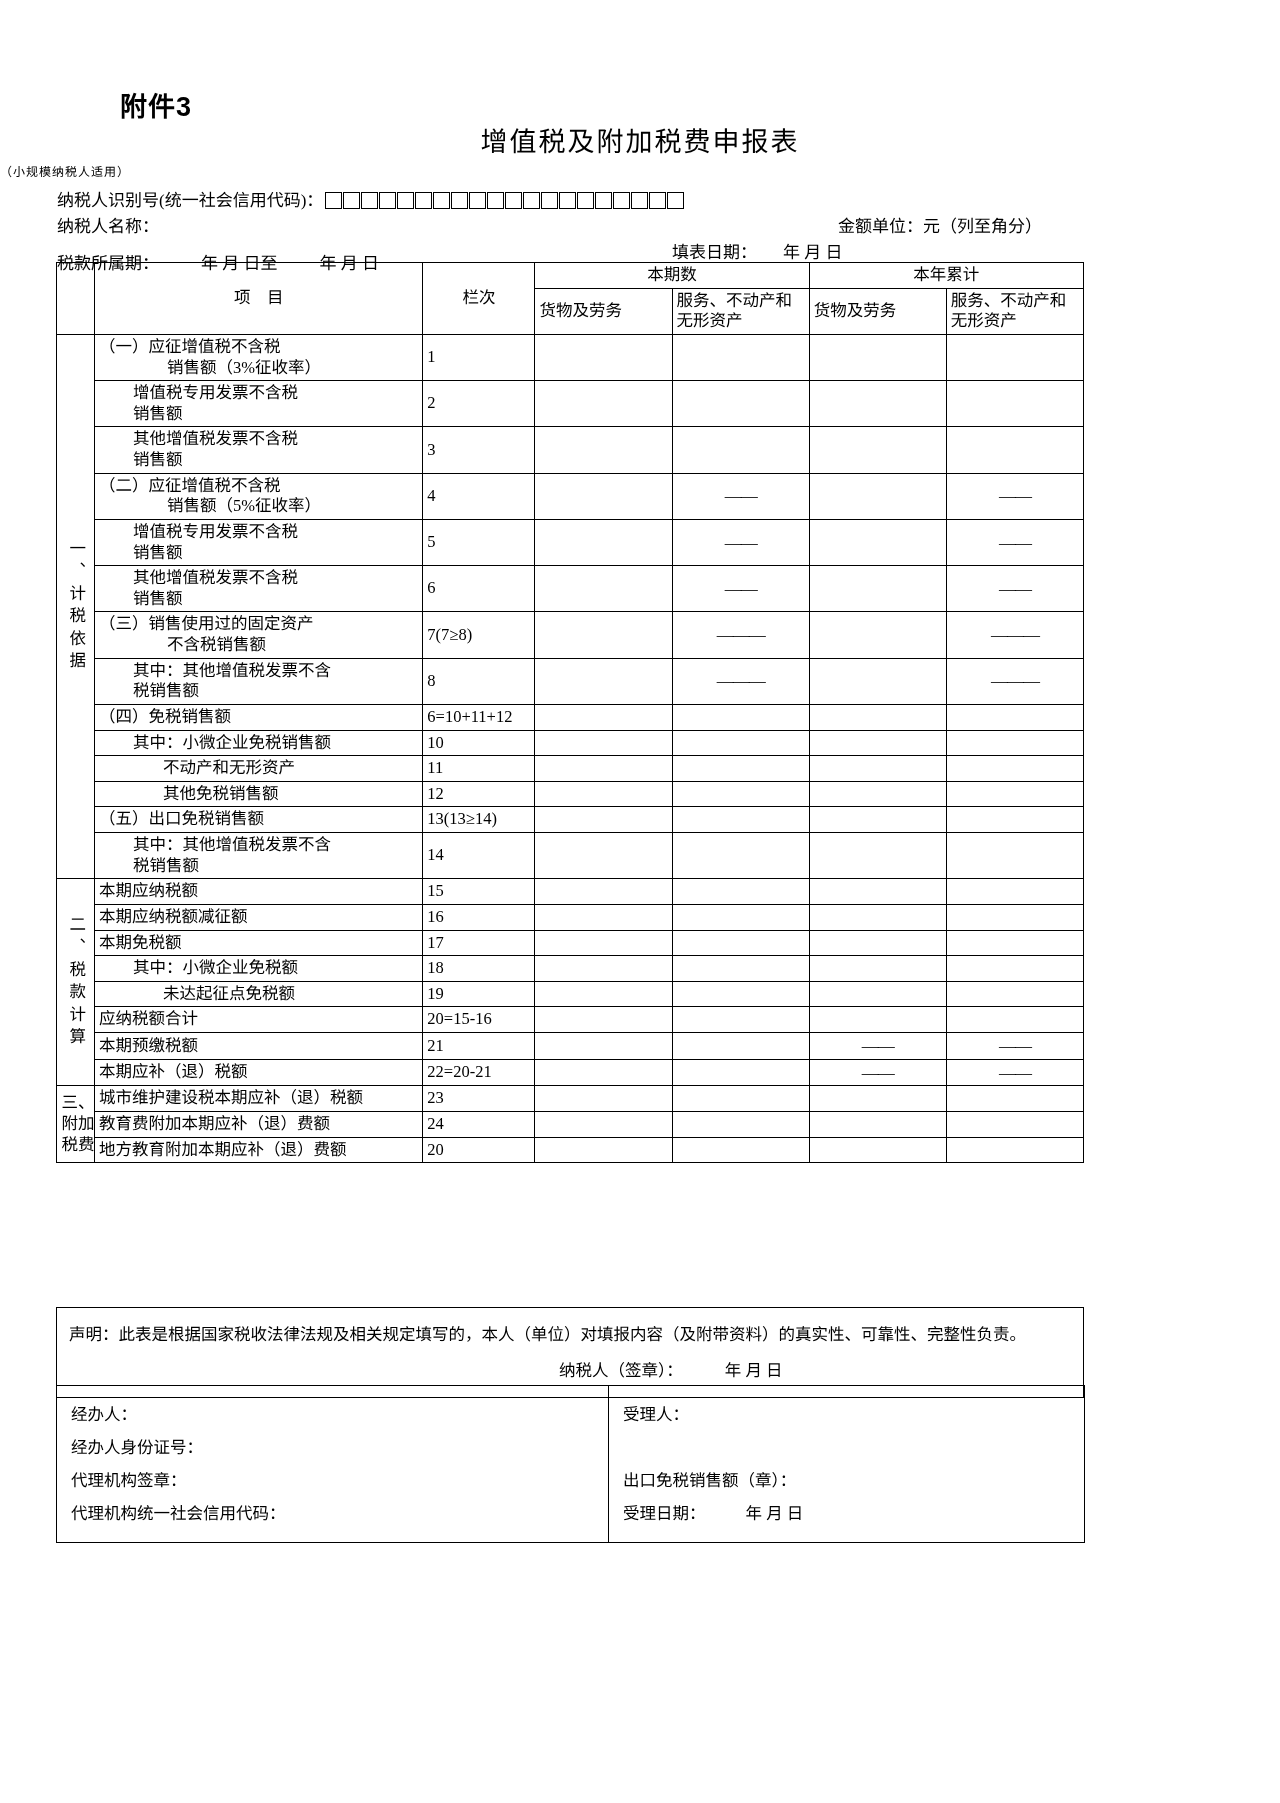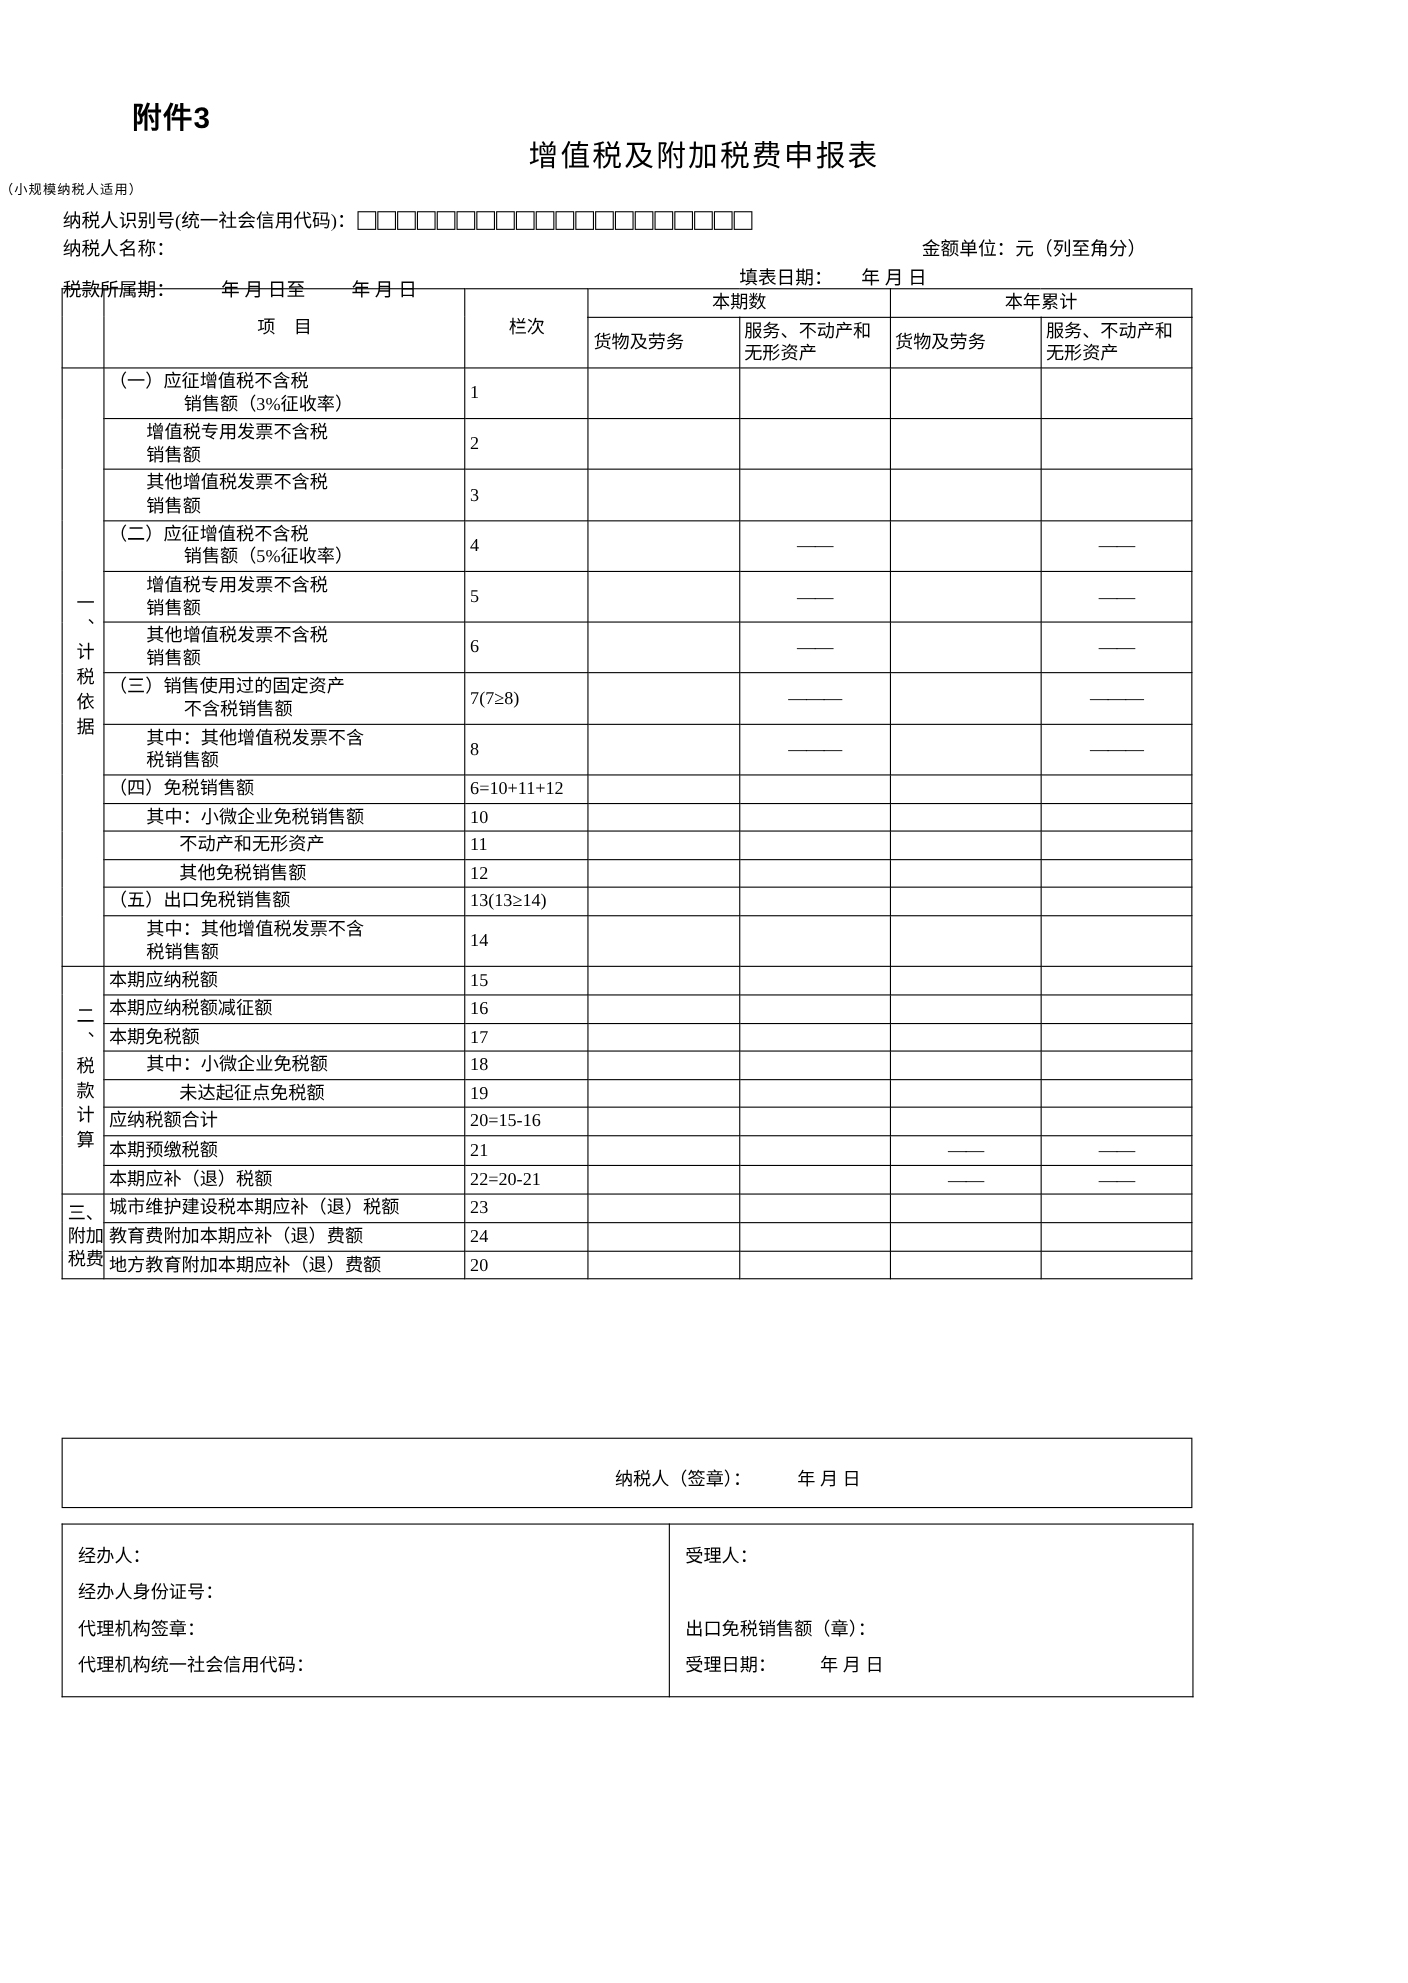--- a/index.html
+++ b/index.html
@@ -501,20 +501,21 @@
           <td class="cell-line">20</td>
           <td class="cell-val"></td>
           <td class="cell-val"></td>
           <td class="cell-val"></td>
           <td class="cell-val"></td>
         </tr>
       </tbody>
   </table>
 
   <div class="declare">
+    <div class="dline1">声明：此表是根据国家税收法律法规及相关规定填写的，本人（单位）对填报内容（及附带资料）的真实性、可靠性、完整性负责。</div>
     <div class="dline2">
       <span>纳税人（签章）：</span><span class="gapwide"></span><span>年 月 日</span>
     </div>
   </div>
 
   <table class="signblock">
     <colgroup>
         <col class="sign-left">
         <col class="sign-right">
       </colgroup>

